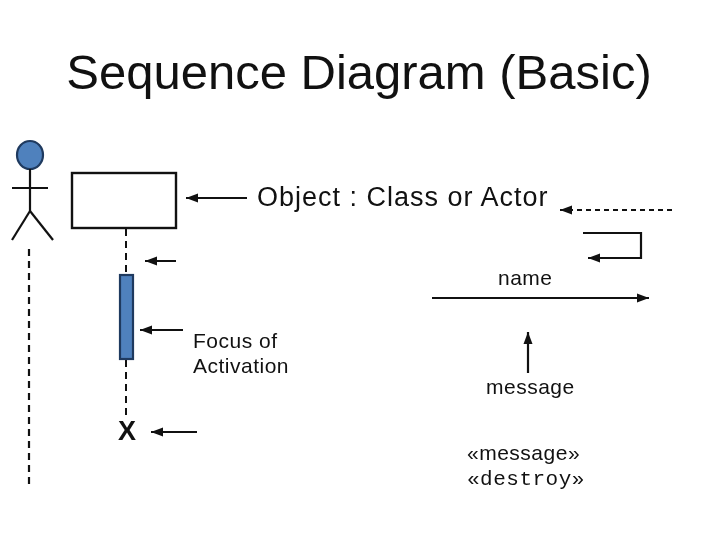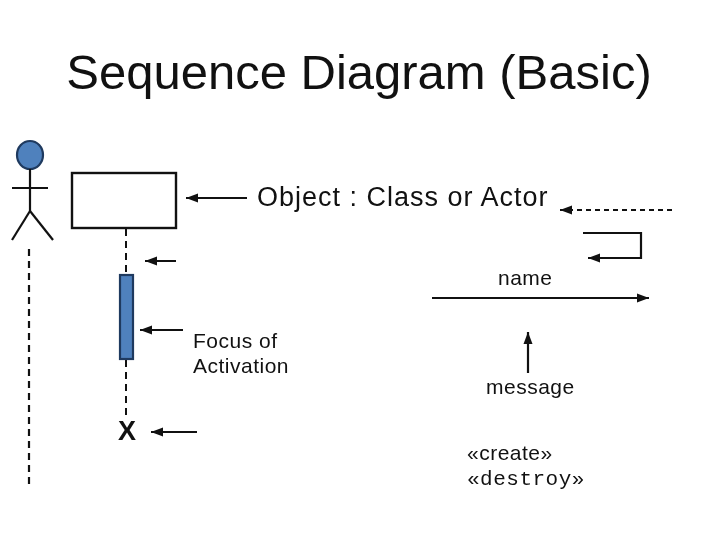--- a/index.html
+++ b/index.html
@@ -76,16 +76,16 @@
   <div class="lbl object-label">Object : Class or Actor</div>
 
   <div class="lbl focus-label">
     <span>Focus of</span>
     <span>Activation</span>
   </div>
 
 
   <div class="lbl name-label">name</div>
   <div class="lbl message-label">message</div>
-  <div class="lbl create-label">«create»</div>
+  <div class="lbl create-label">«message»</div>
   <div class="lbl destroy-label">«destroy»</div>
 
 </div>
 
 </body></html>

